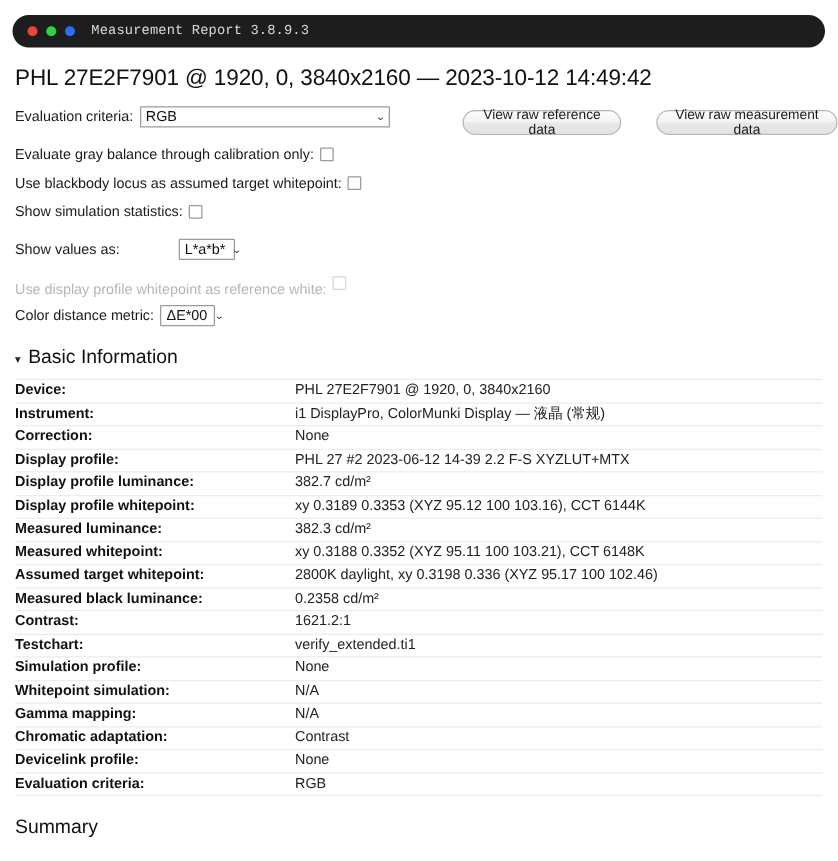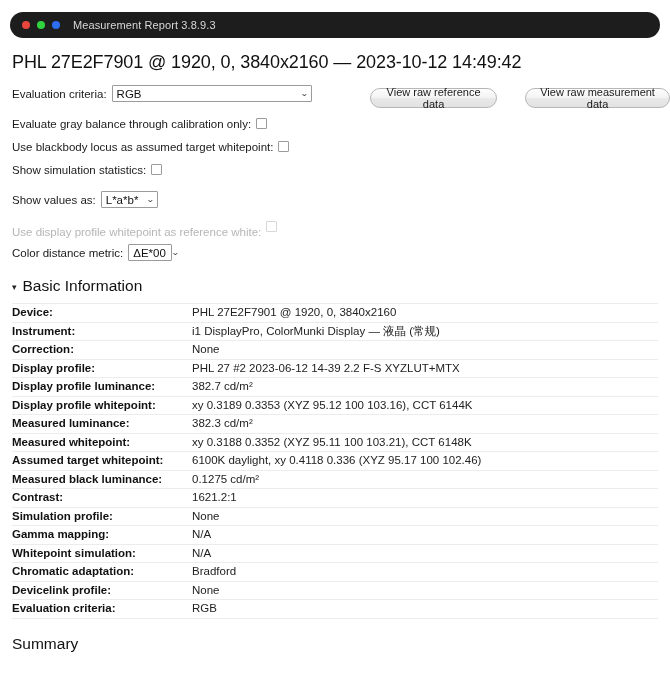--- a/index.html
+++ b/index.html
@@ -40,20 +40,21 @@
     border-radius: 50%;
     display: block;
   }
   .dot-red   { background: #e8453c; }
   .dot-green { background: #30d33f; }
   .dot-blue  { background: #2c6ef2; }
   .titlebar-text {
     color: #d8d8d8;
     font-size: 11px;
     letter-spacing: .1px;
+    font-family: Liberation Mono, monospace;
   }
 
   
   .page {
     padding: 14px 12px 0 12px;
   }
   h1.report-title {
     font-size: 18px;
     font-weight: 400;
     margin: 0 0 12px 0;
@@ -96,21 +97,21 @@
     border-radius: 1px;
   }
   .select .caret {
     font-size: 8px;
     color: #444;
     margin-left: 6px;
     line-height: 1;
     transform: scaleX(1.3);
   }
   .select-eval { width: 200px; }
-  .select-values { width: 57px; }
+  .select-values { width: 45px; margin-left: 42px; }
   .select-metric { width: 44px; }
 
   .spacer-row { height: 7px; }
 
   
   .btn-row {
     position: absolute;
     top: 88px;
     left: 370px;
     display: flex;
@@ -156,21 +157,21 @@
   }
   table.info td {
     padding: 2px 0 2.5px 0;
     border-bottom: 1px solid #ececec;
     vertical-align: top;
     line-height: 13px;
   }
   table.info tr:first-child td { border-top: 1px solid #ececec; }
   td.ikey {
     font-weight: bold;
-    width: 180px;
+    width: 224px;
     color: #111;
   }
   td.ival { color: #222; }
 </style>
 </head>
 <body>
 
 <div class="titlebar-wrap">
   <div class="titlebar">
     <div class="dots">
@@ -269,45 +270,49 @@
         <tr>
           <td class="ikey">Measured luminance:</td>
           <td class="ival">382.3 cd/m²</td>
         </tr>
         <tr>
           <td class="ikey">Measured whitepoint:</td>
           <td class="ival">xy 0.3188 0.3352 (XYZ 95.11 100 103.21), CCT 6148K</td>
         </tr>
         <tr>
           <td class="ikey">Assumed target whitepoint:</td>
-          <td class="ival">6100K daylight, xy 0.4118 0.336 (XYZ 95.17 100 102.46)</td>
+          <td class="ival">2800K daylight, xy 0.3198 0.336 (XYZ 95.17 100 102.46)</td>
         </tr>
         <tr>
           <td class="ikey">Measured black luminance:</td>
-          <td class="ival">0.1275 cd/m²</td>
+          <td class="ival">0.2358 cd/m²</td>
         </tr>
         <tr>
           <td class="ikey">Contrast:</td>
           <td class="ival">1621.2:1</td>
         </tr>
         <tr>
+          <td class="ikey">Testchart:</td>
+          <td class="ival">verify_extended.ti1</td>
+        </tr>
+        <tr>
           <td class="ikey">Simulation profile:</td>
           <td class="ival">None</td>
         </tr>
         <tr>
+          <td class="ikey">Whitepoint simulation:</td>
+          <td class="ival">N/A</td>
+        </tr>
+        <tr>
           <td class="ikey">Gamma mapping:</td>
           <td class="ival">N/A</td>
         </tr>
         <tr>
-          <td class="ikey">Whitepoint simulation:</td>
-          <td class="ival">N/A</td>
-        </tr>
-        <tr>
           <td class="ikey">Chromatic adaptation:</td>
-          <td class="ival">Bradford</td>
+          <td class="ival">Contrast</td>
         </tr>
         <tr>
           <td class="ikey">Devicelink profile:</td>
           <td class="ival">None</td>
         </tr>
         <tr>
           <td class="ikey">Evaluation criteria:</td>
           <td class="ival">RGB</td>
         </tr>
       </tbody>

